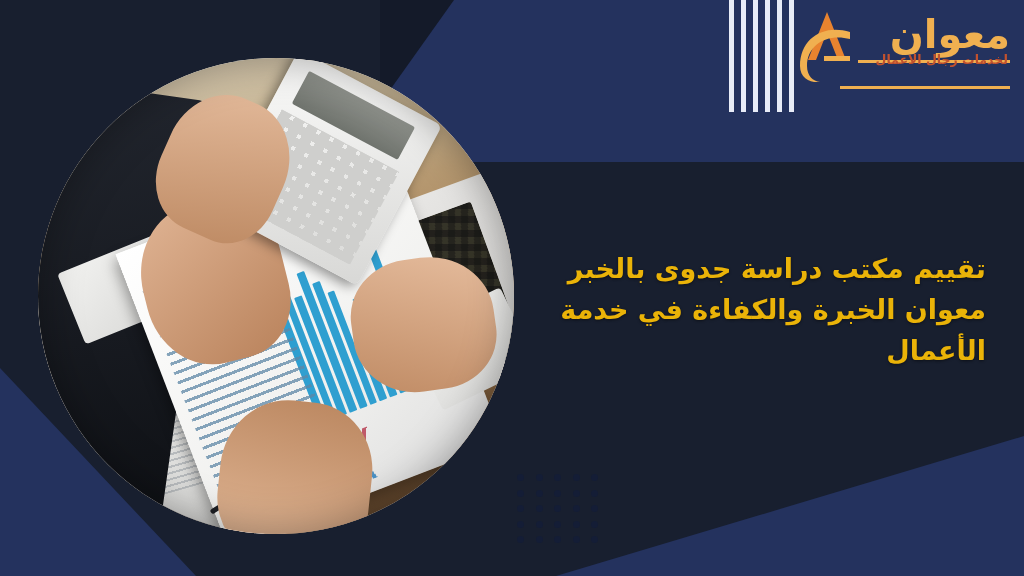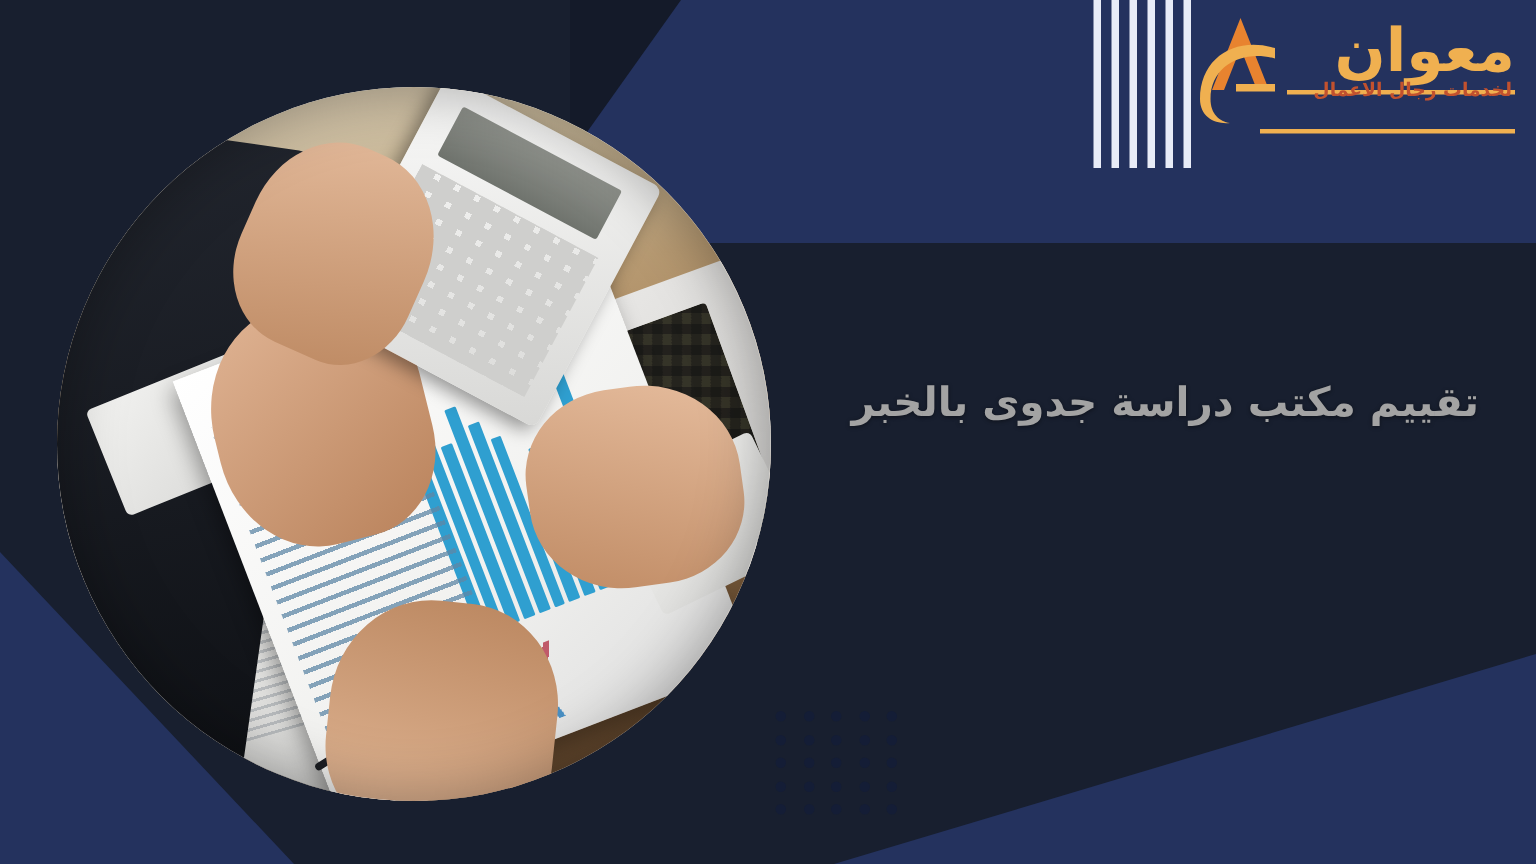--- a/index.html
+++ b/index.html
@@ -128,21 +128,21 @@
   .logo-rule2{position:absolute;right:0;top:80px;width:170px;height:3px;background:#f0b050;}
 
   
   .bars{position:absolute;left:722px;top:0;width:72px;height:112px;
     display:flex;gap:7px;}
   .bars span{display:block;width:5px;height:112px;background:#e8ecf7;}
 
   
   .headline{position:absolute;right:38px;top:248px;width:470px;text-align:right;}
   .headline .ln{
-    display:block;color:#a3a3a3;font-weight:700;font-size:27px;line-height:1.52;
+    display:block;color:#eab308;font-weight:700;font-size:27px;line-height:1.52;
     letter-spacing:.2px;text-shadow:0 1px 3px rgba(0,0,0,.45);
   }
 
   
   .dots{position:absolute;left:506px;top:474px;width:92px;height:78px;
     display:grid;grid-template-columns:repeat(5,1fr);grid-template-rows:repeat(5,1fr);}
   .dots i{display:block;width:7px;height:7px;border-radius:50%;background:#141d36;}
 </style>
 </head>
 <body>
@@ -218,20 +218,21 @@
       </svg>
     </div>
     <div class="logo-word">معوان</div>
     <div class="logo-rule"></div>
     <div class="logo-sub">لخدمات رجال الاعمال</div>
     <div class="logo-rule2"></div>
   </div>
 
   <div class="headline">
     <span class="ln">تقييم مكتب دراسة جدوى بالخبر</span>
+    <span class="ln">معوان الخبرة والكفاءة في خدمة الأعمال</span>
   </div>
 
   <div class="dots">
       <i></i>
       <i></i>
       <i></i>
       <i></i>
       <i></i>
       <i></i>
       <i></i>

